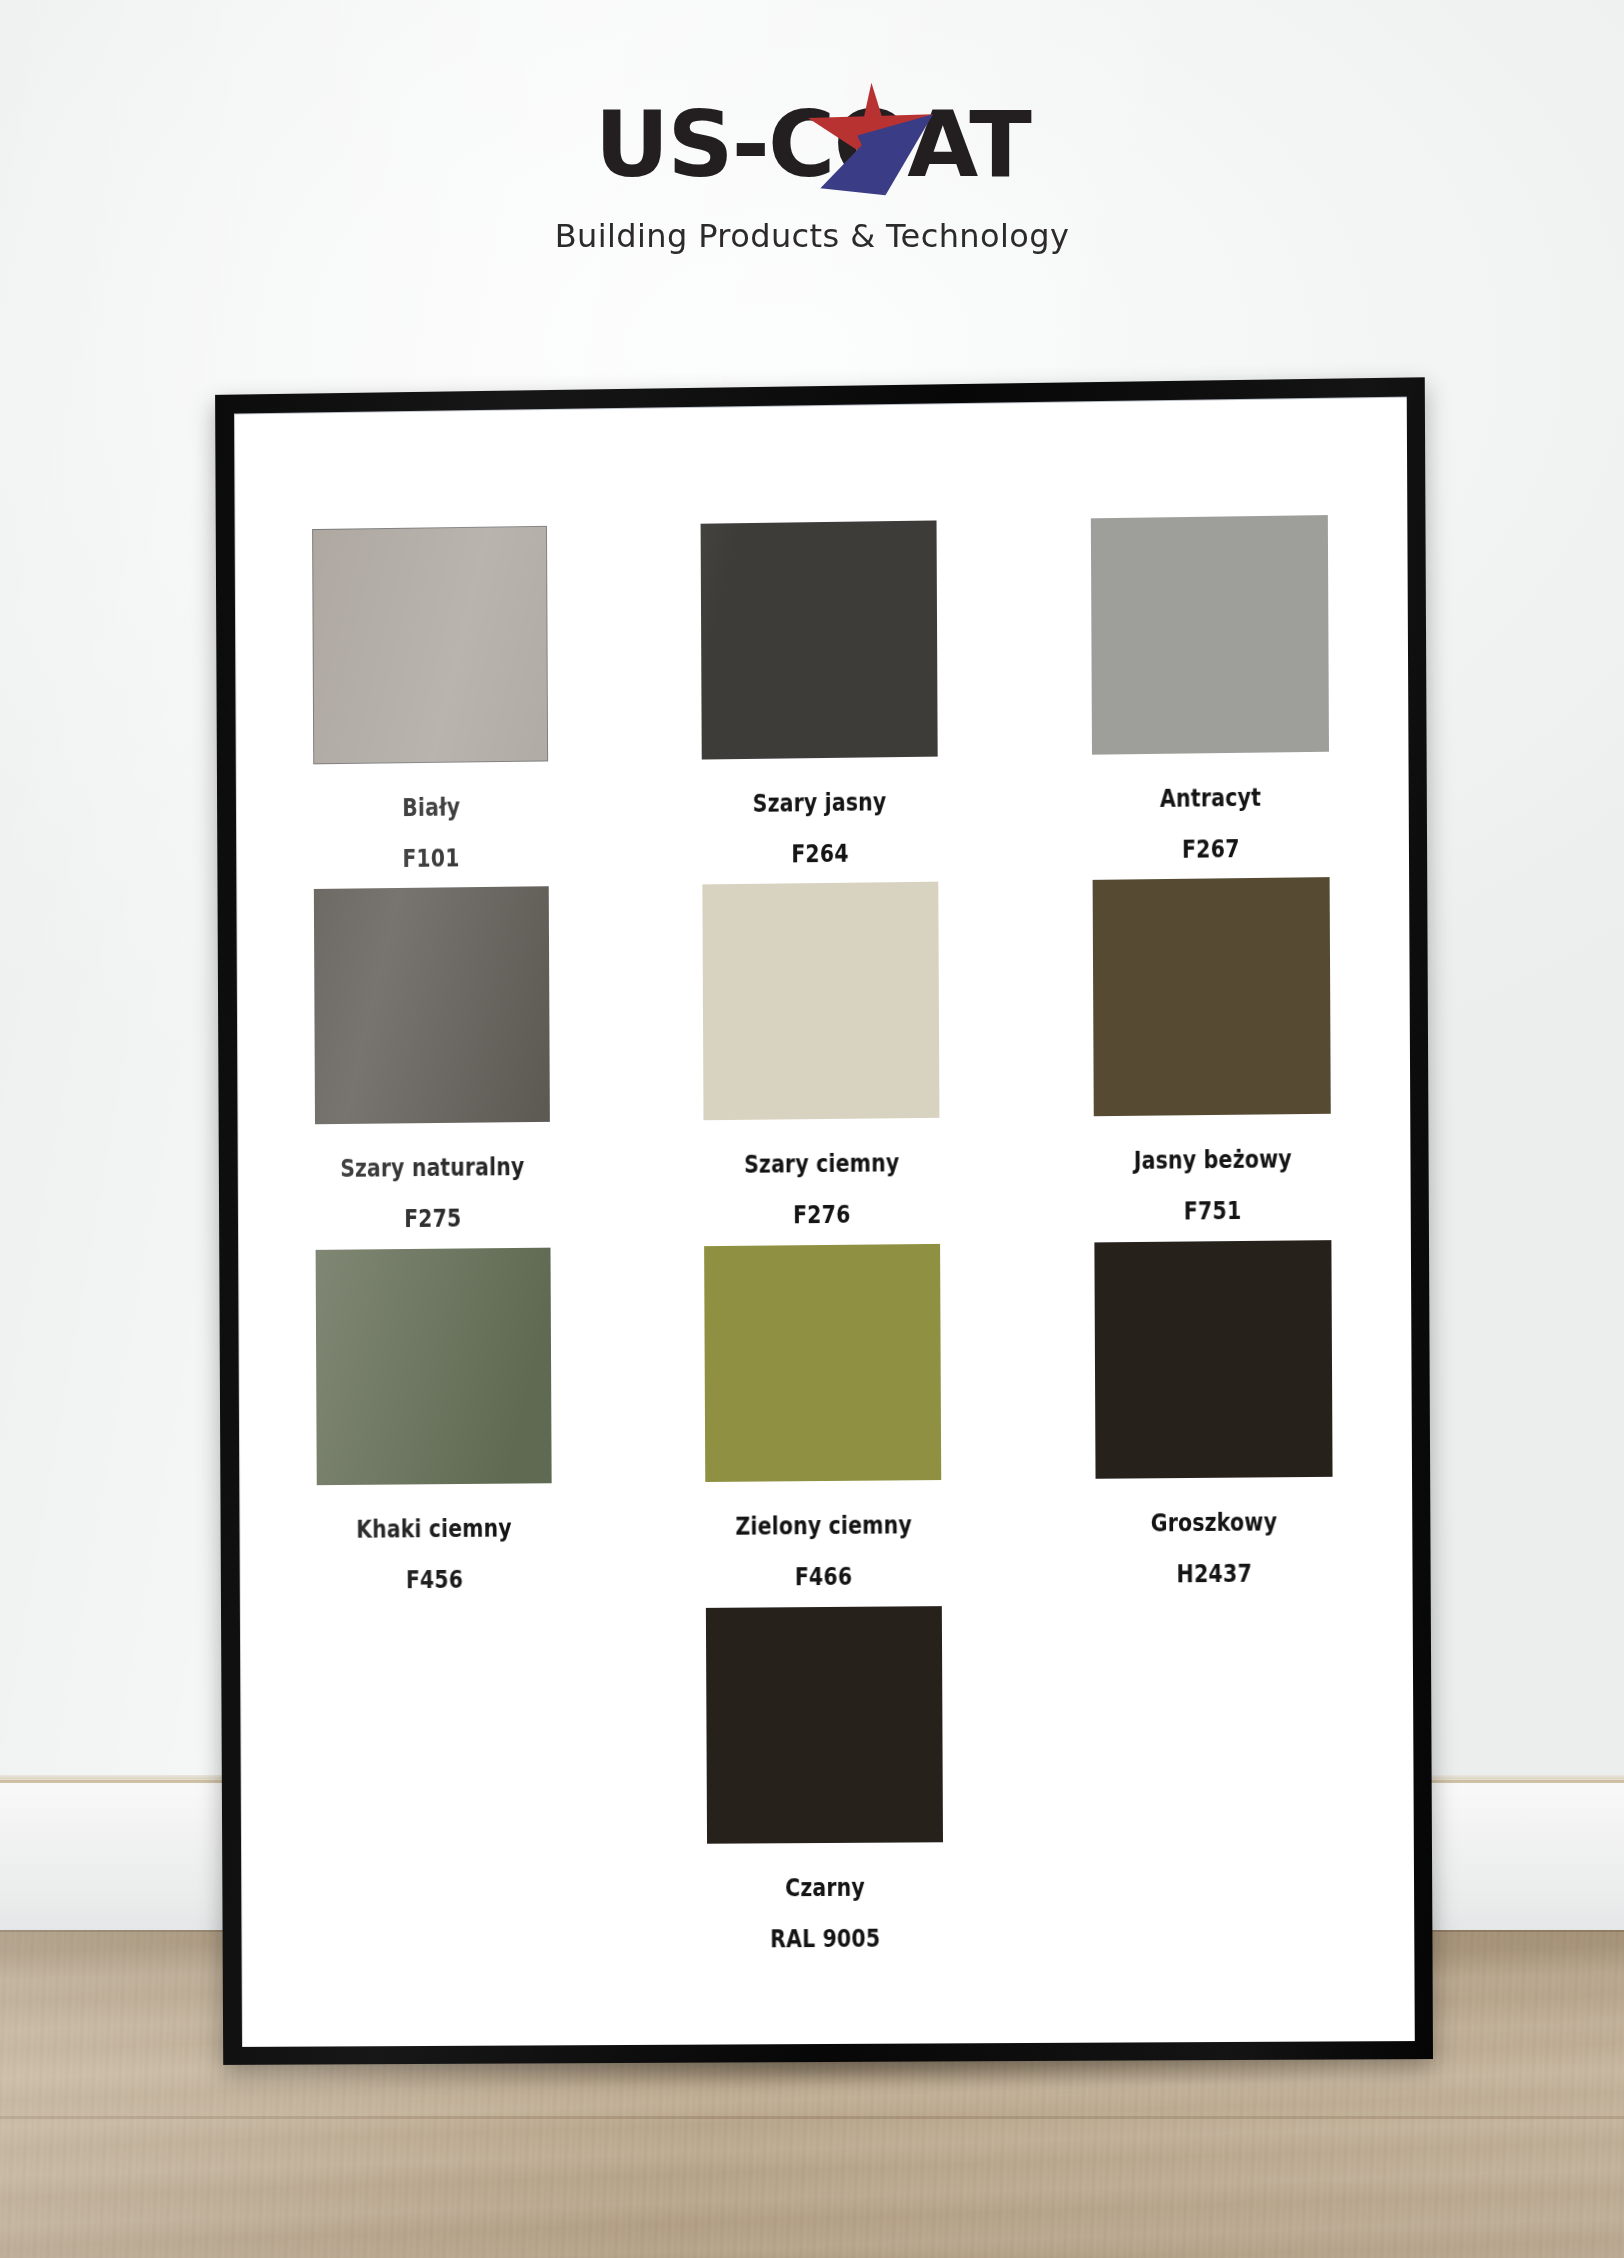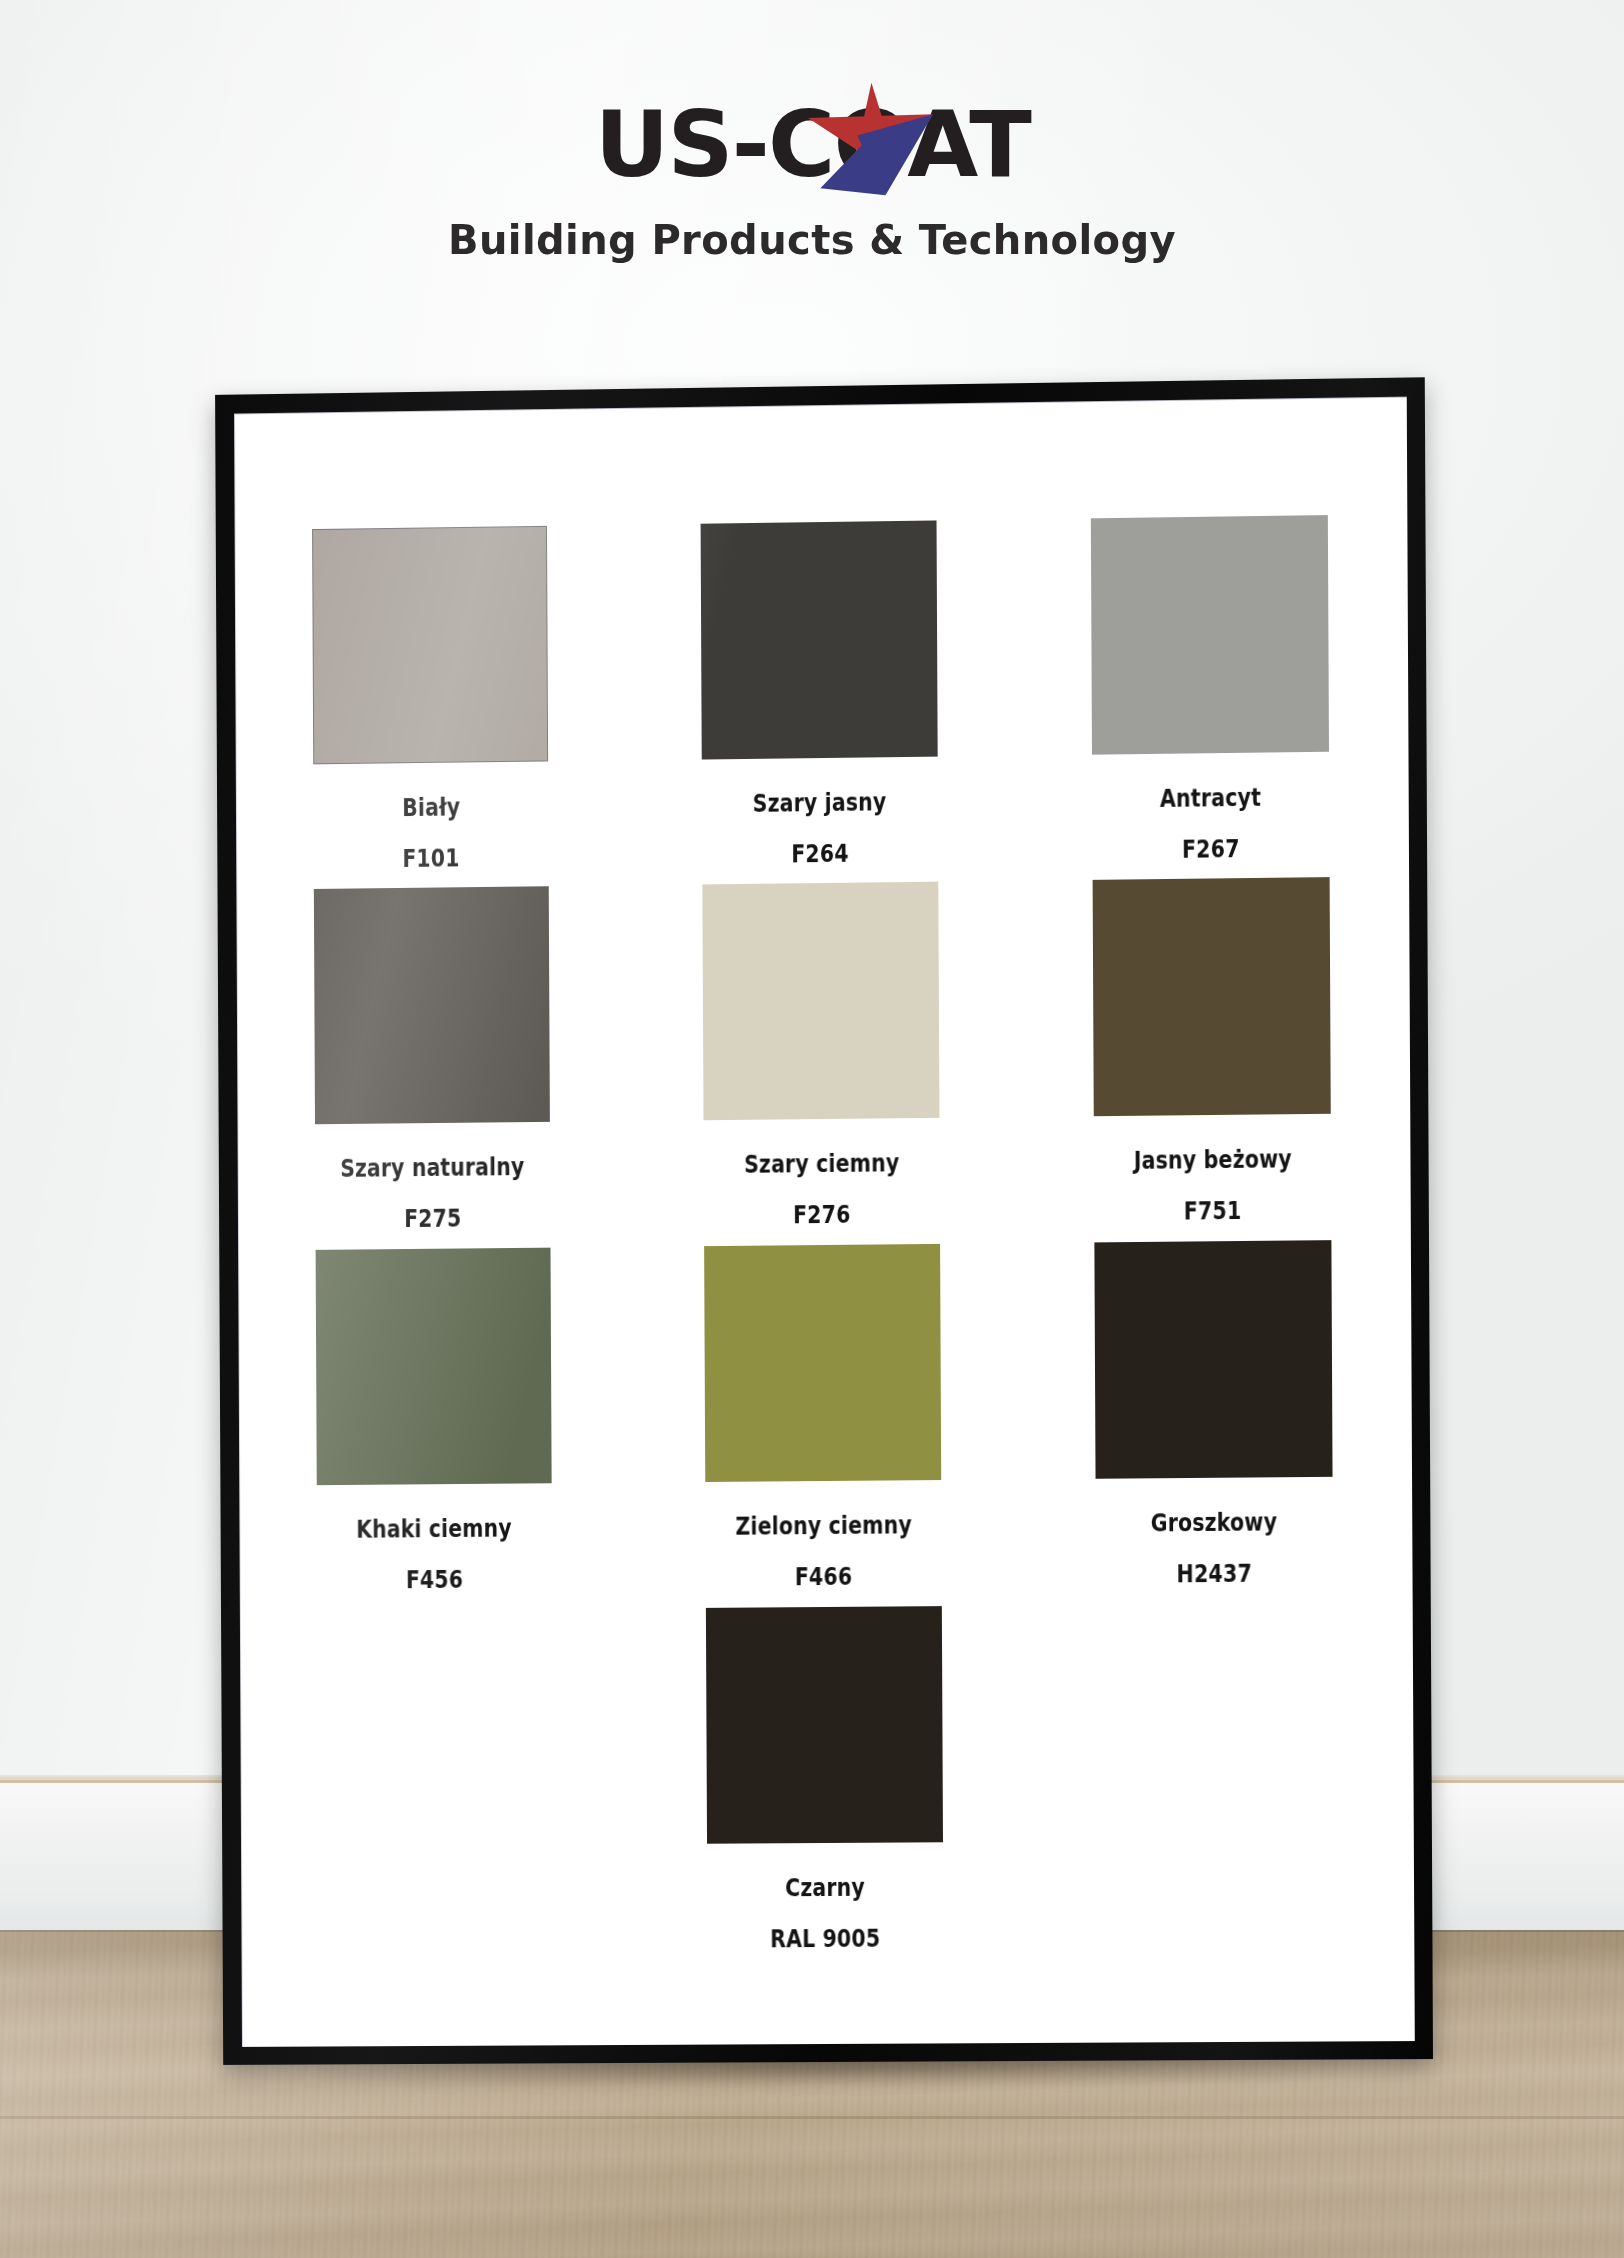--- a/index.html
+++ b/index.html
@@ -115,22 +115,22 @@
     position: absolute;
     right: 92px;
     top: -16px;
     width: 132px;
     height: 120px;
     pointer-events: none;
   }
   .logo-tagline {
     margin-top: 23px;
     font-family: "DejaVu Sans", sans-serif;
-    font-size: 40px;
-    font-weight: 700;
+    font-size: 32px;
+    font-weight: 400;
     color: #2c2a2b;
     letter-spacing: 0.4px;
   }
 
   
   .frame-wrap {
     position: absolute;
     left: 221px;
     top: 386px;
     width: 1210px;

